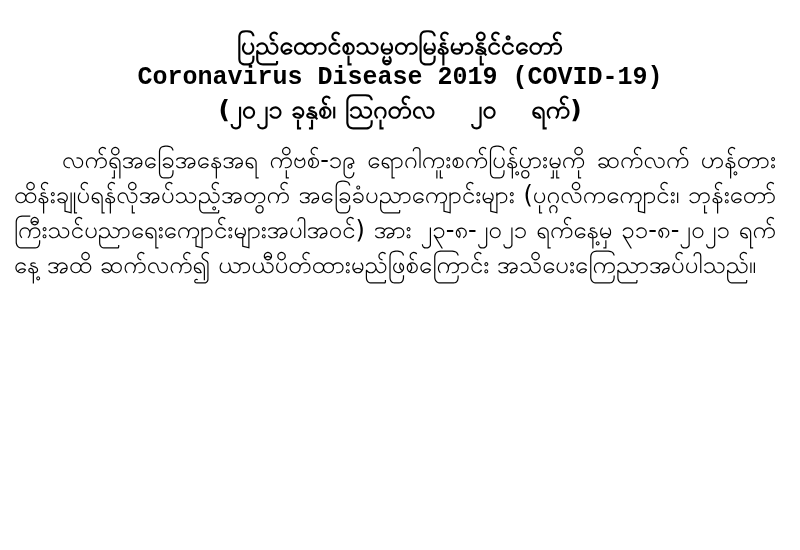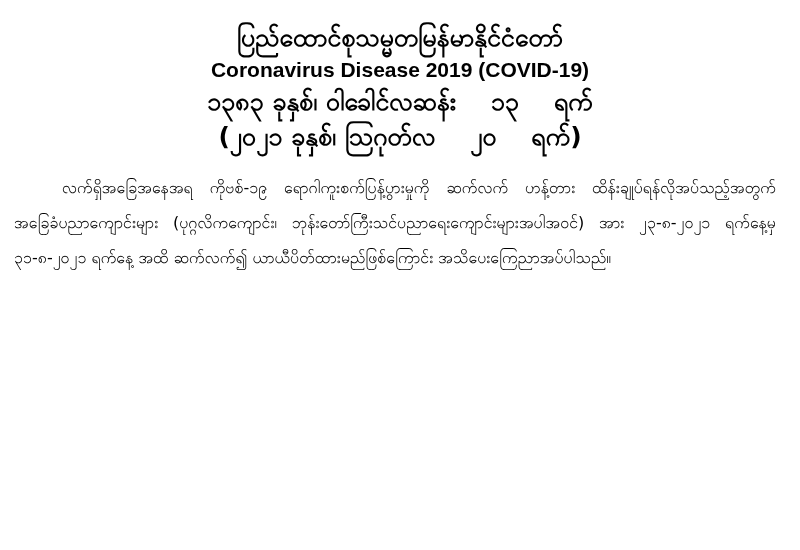--- a/index.html
+++ b/index.html
@@ -11,52 +11,51 @@
     position: relative;
     width: 800px;
     height: 550px;
     background: #ffffff;
     color: #000000;
     font-family: "DejaVu Sans", sans-serif;
     overflow: hidden;
     box-sizing: border-box;
   }
   .doc-header {
-    padding-top: 20px;
+    padding-top: 28px;
     text-align: center;
   }
   .h-line {
     font-weight: 700;
     white-space: pre-wrap;
     color: #000000;
   }
   .h-line.my {
     font-size: 25px;
     line-height: 35px;
   }
   .h-line.en {
-    font-family: Liberation Sans, sans-serif;
-    font-size: 21px;
+    font-family: Liberation Mono, monospace;
+    font-size: 25px;
     line-height: 29px;
     letter-spacing: 0px;
   }
   .body-text {
     margin: 16px 24px 0 14px;
-    font-size: 16px;
+    font-size: 24px;
     line-height: 35px;
     text-align: justify;
     text-indent: 48px;
     font-weight: 400;
     color: #000000;
   }
 </style>
 </head>
 <body>
 
 <div class="page">
   <div class="doc-header">
     <div class="h-line my">ပြည်ထောင်စုသမ္မတမြန်မာနိုင်ငံတော်</div>
     <div class="h-line en">Coronavirus Disease 2019 (COVID-19)</div>
-    <div class="h-line my">၁၃၈၃ ခုနှစ်၊ ဝါခေါင်လဆန်း    ၁၃    ရက်</div>
     <div class="h-line my">(၂၀၂၁ ခုနှစ်၊ သြဂုတ်လ    ၂၀    ရက်)</div>
   </div>
   <p class="body-text">လက်ရှိအခြေအနေအရ ကိုဗစ်-၁၉ ရောဂါကူးစက်ပြန့်ပွားမှုကို ဆက်လက် ဟန့်တား ထိန်းချုပ်ရန်လိုအပ်သည့်အတွက် အခြေခံပညာကျောင်းများ (ပုဂ္ဂလိကကျောင်း၊ ဘုန်းတော်ကြီးသင်ပညာရေးကျောင်းများအပါအဝင်) အား ၂၃-၈-၂၀၂၁ ရက်နေ့မှ ၃၁-၈-၂၀၂၁ ရက်နေ့ အထိ ဆက်လက်၍ ယာယီပိတ်ထားမည်ဖြစ်ကြောင်း အသိပေးကြေညာအပ်ပါသည်။</p>
 </div>
 
 </body></html>

